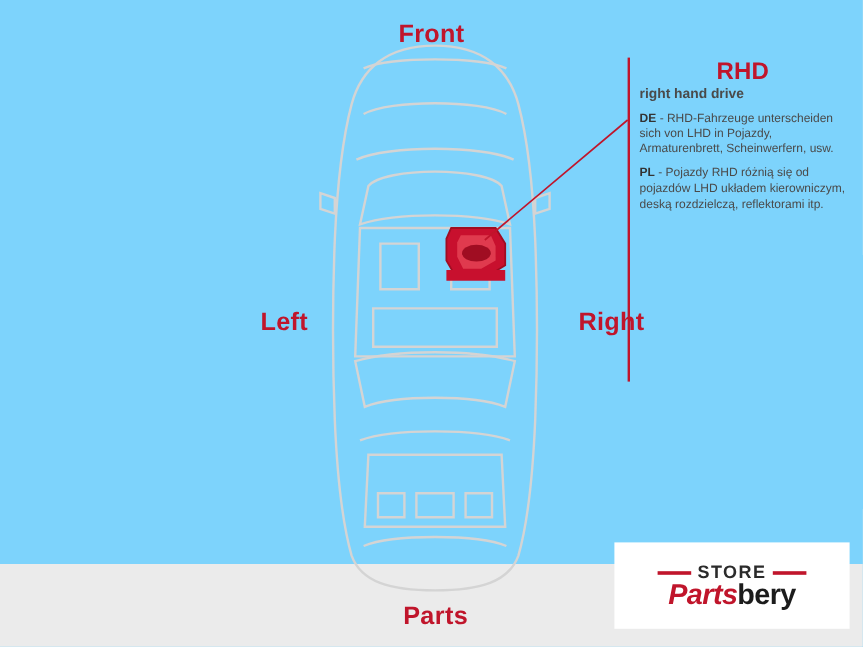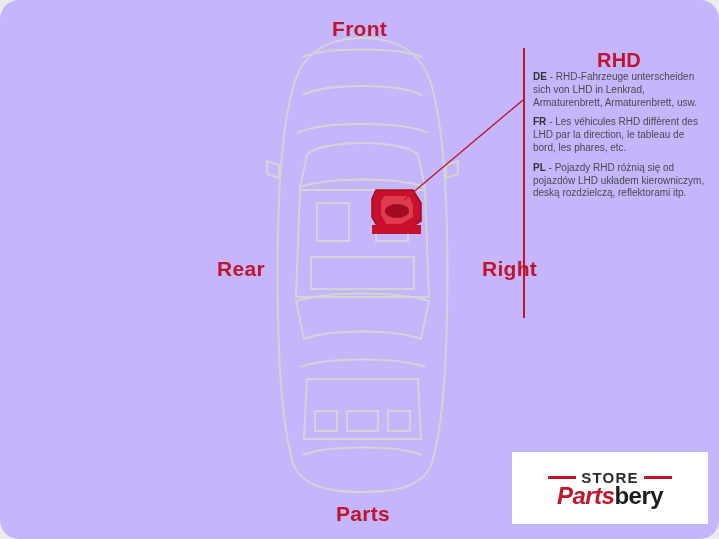--- a/index.html
+++ b/index.html
@@ -9,23 +9,22 @@
   body {
     width: 719px;
     height: 539px;
     background: #ebebeb;
     font-family: "Liberation Sans", sans-serif;
     overflow: hidden;
   }
   #stage {
     position: relative;
     width: 719px;
-    height: 539px;
-    background: #c4b5fd;
-    border-radius: 19px;
+    height: 470px;
+    background: #7dd3fc;
   }
 
   
   .orient-label {
     position: absolute;
     color: #c0152b;
     font-weight: bold;
     font-size: 21px;
     letter-spacing: 0.3px;
     white-space: nowrap;
@@ -143,21 +142,21 @@
     color: #1c1c1c;
   }
 </style>
 </head>
 <body>
 
 <div id="stage">
 
   <div class="orient-label" id="label-front">Front</div>
   <div class="orient-label" id="label-rear">Parts</div>
-  <div class="orient-label" id="label-left">Rear</div>
+  <div class="orient-label" id="label-left">Left</div>
   <div class="orient-label" id="label-right">Right</div>
 
   <div id="car-wrap">
     <svg id="car-svg" width="235" height="460" viewBox="0 0 235 460" xmlns="http://www.w3.org/2000/svg">
       <g fill="none" stroke="#d4d4d4" stroke-width="2">
 
         <path d="M117.5 3
                  C 78 3, 56 22, 48 52
                  C 40 82, 36 120, 34 165
                  C 32 215, 32 265, 34 315
@@ -207,28 +206,25 @@
   </div>
 
   <svg id="leader">
     <line x1="404" y1="200" x2="523" y2="100" stroke="#c0152b" stroke-width="1.4"></line>
   </svg>
 
   <div id="divider"></div>
 
   <div id="callout">
     <h1>RHD</h1>
+    <h2>right hand drive</h2>
 
     <div class="lang-block">
       <span class="lang-code">DE</span>
-      <span>- RHD-Fahrzeuge unterscheiden sich von LHD in Lenkrad, Armaturenbrett, Armaturenbrett, usw.</span>
-    </div>
-    <div class="lang-block">
-      <span class="lang-code">FR</span>
-      <span>- Les véhicules RHD diffèrent des LHD par la direction, le tableau de bord, les phares, etc.</span>
+      <span>- RHD-Fahrzeuge unterscheiden sich von LHD in Pojazdy, Armaturenbrett, Scheinwerfern, usw.</span>
     </div>
     <div class="lang-block">
       <span class="lang-code">PL</span>
       <span>- Pojazdy RHD różnią się od pojazdów LHD układem kierowniczym, deską rozdzielczą, reflektorami itp.</span>
     </div>
   </div>
 
   <div id="logo">
     <div id="logo-store">
       <span class="logo-dash"></span>

